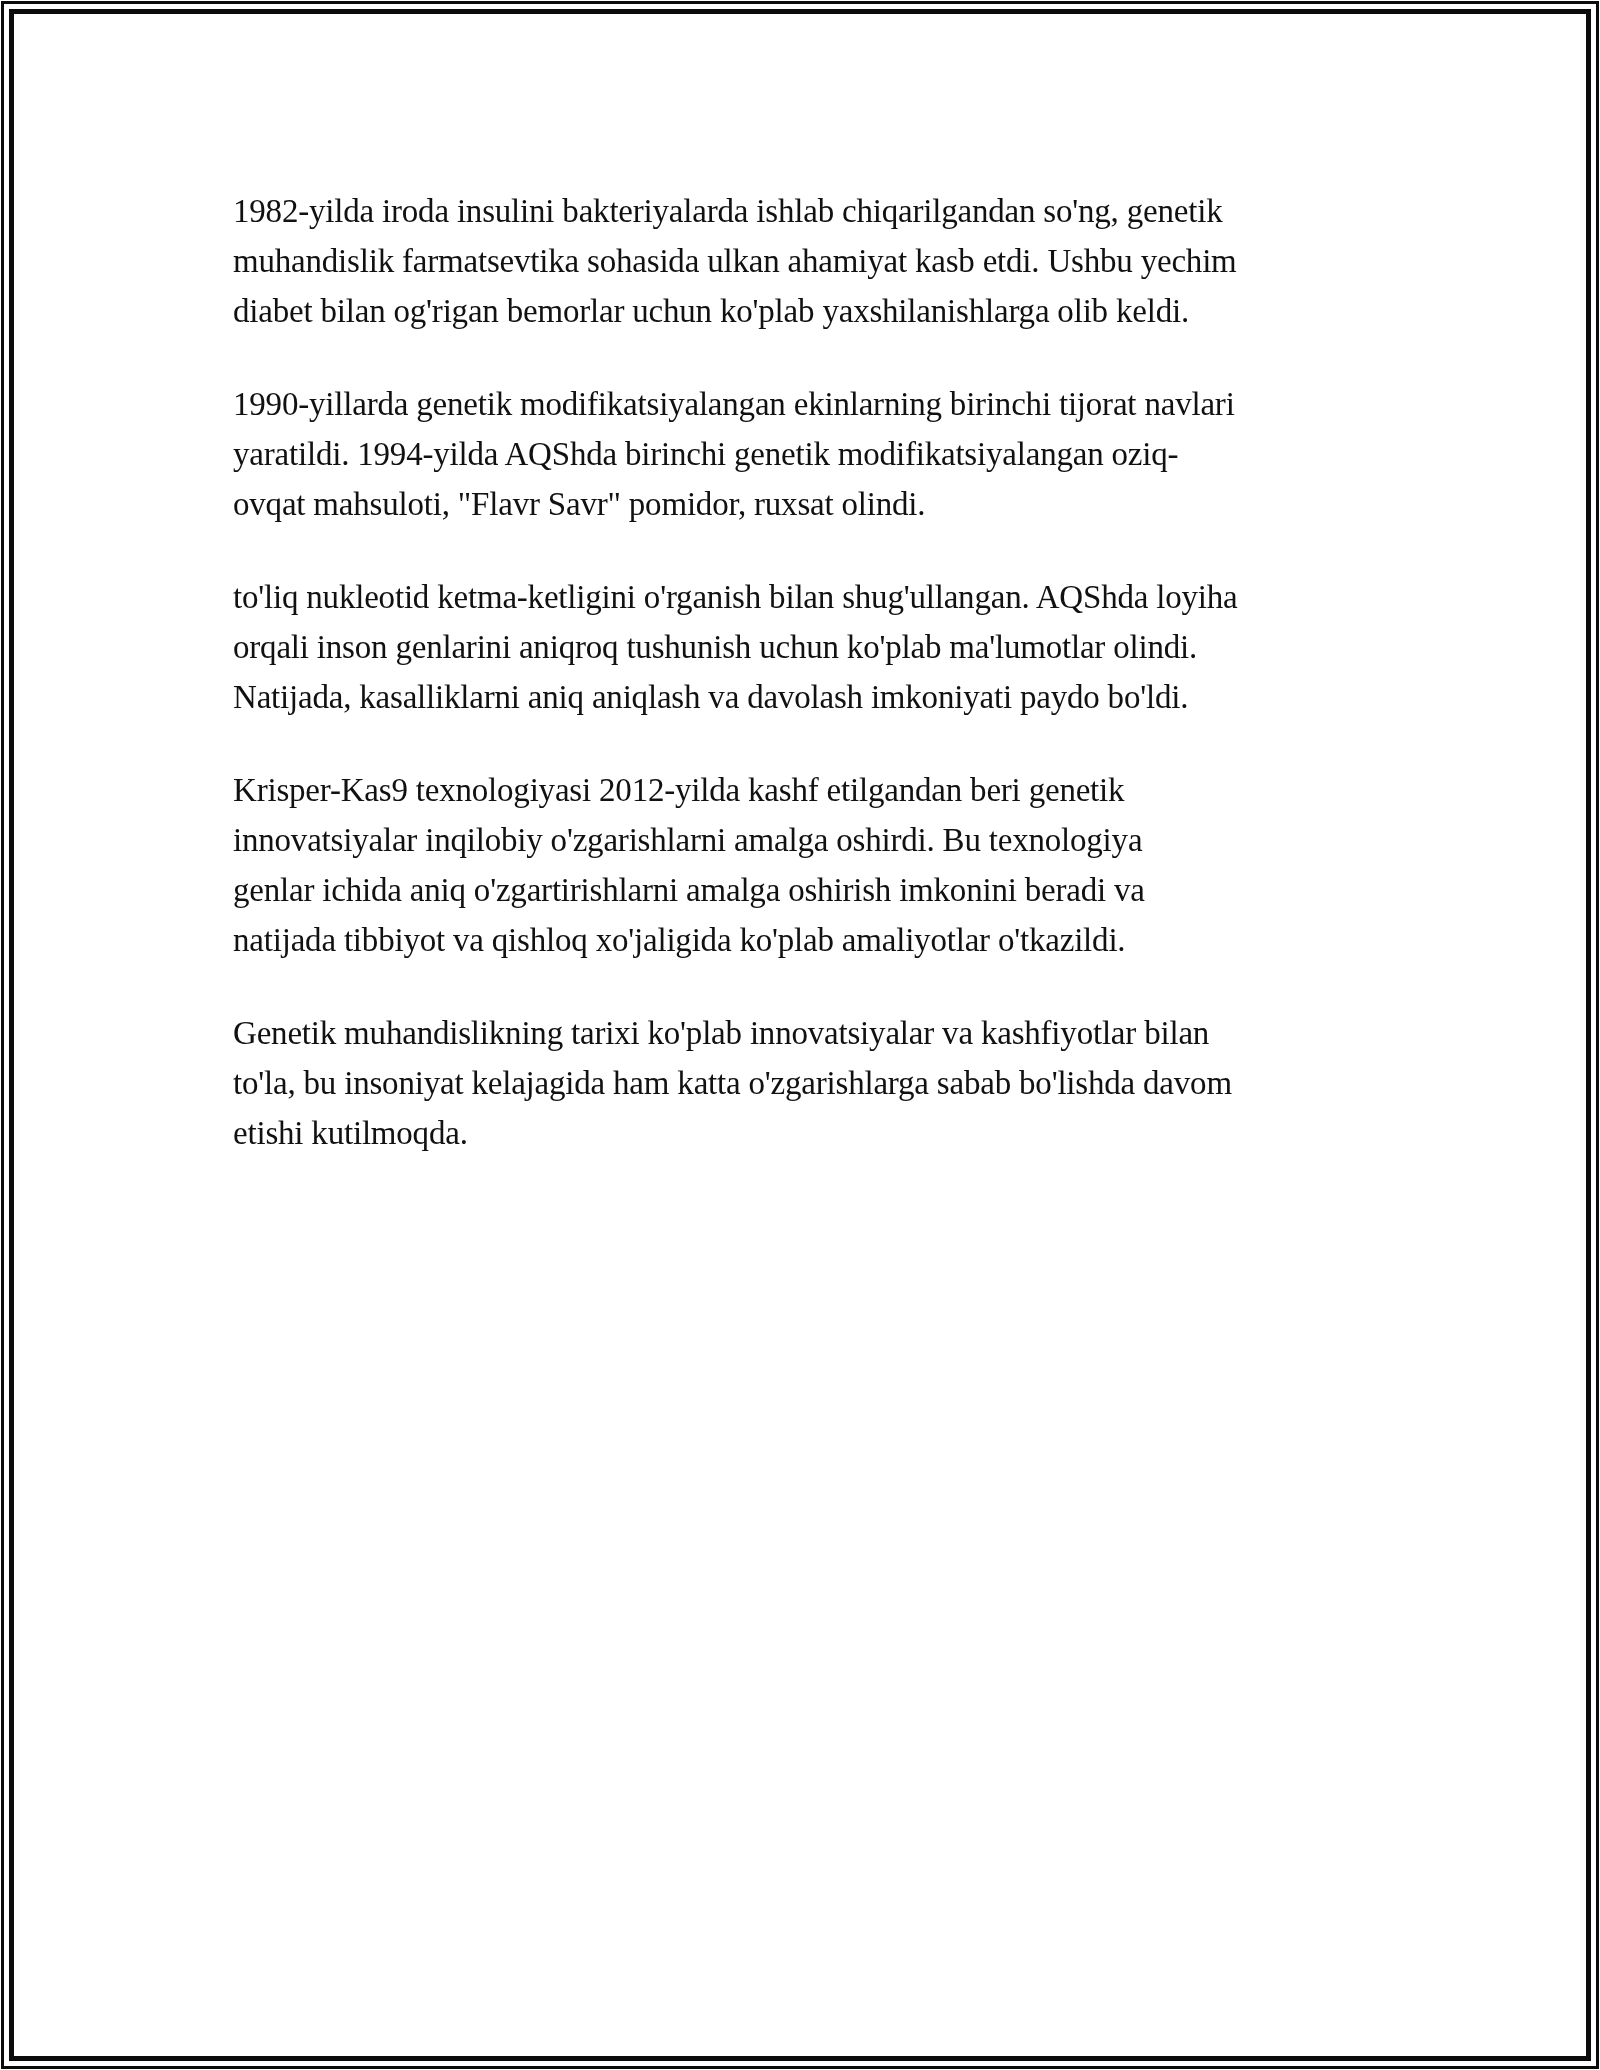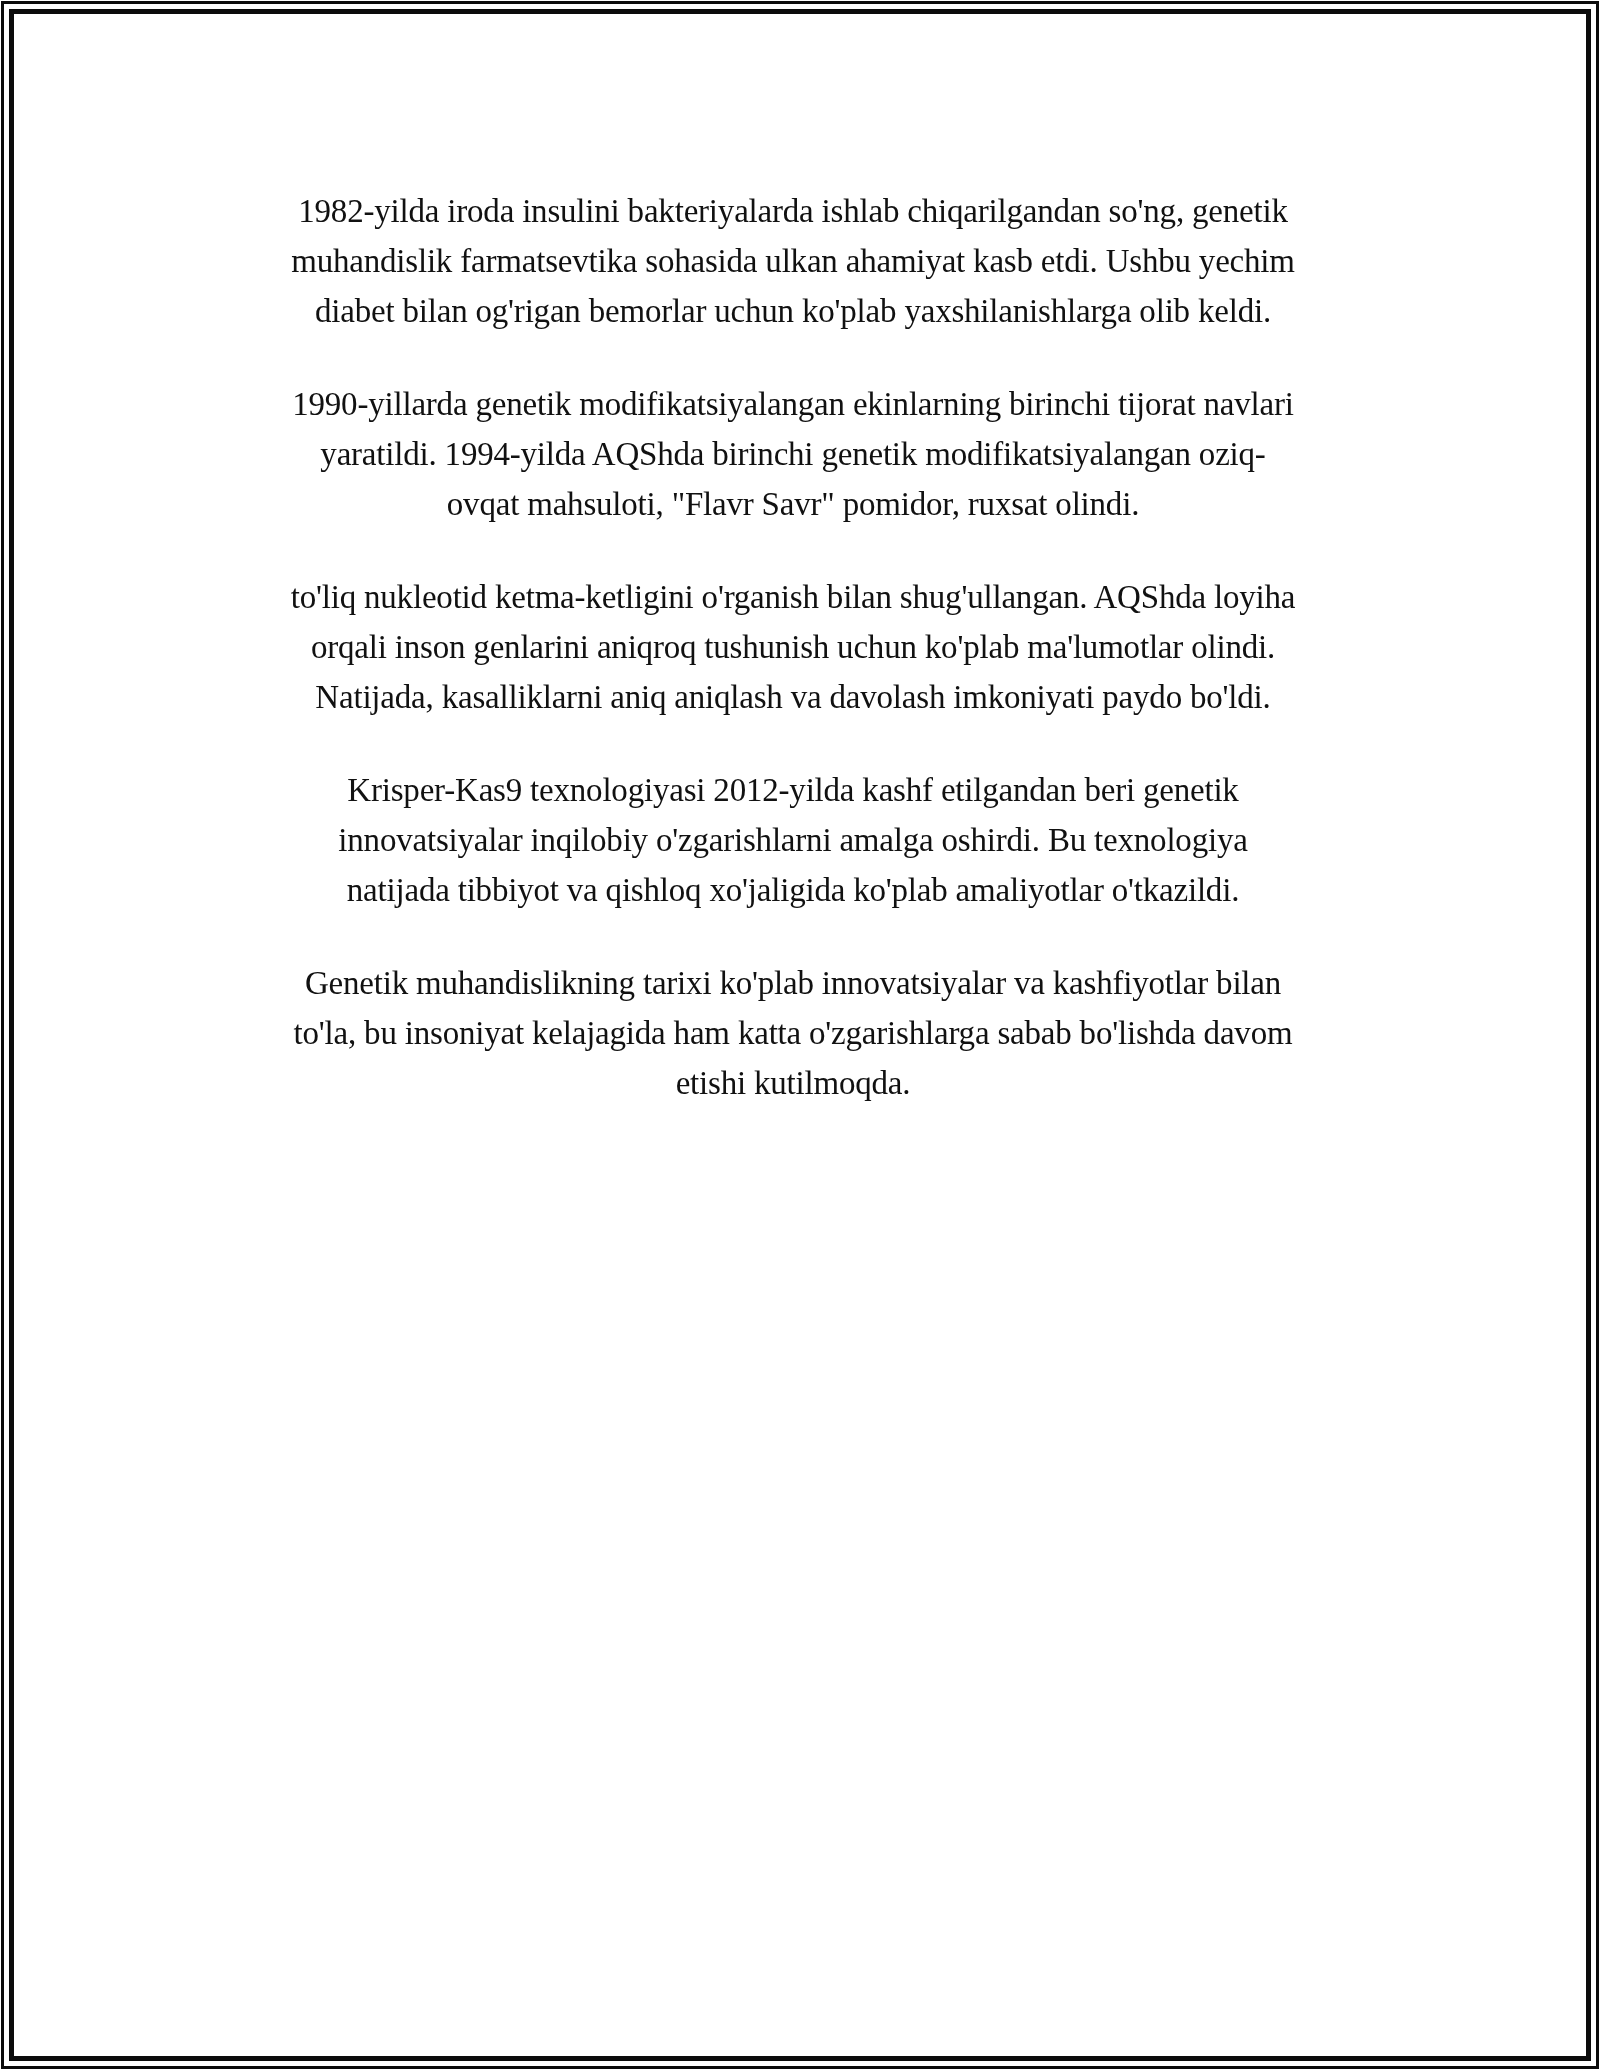--- a/index.html
+++ b/index.html
@@ -45,21 +45,20 @@
     line-height: 50px;
     letter-spacing: -0.2px;
     font-weight: 400;
   }
   .para:last-child {
     margin-bottom: 13px;
   }
   .line {
     display: block;
     white-space: nowrap;
-    text-align: center;
   }
 </style>
 </head>
 <body>
 
 <div class="page">
   <div class="frame-outer"></div>
   <div class="frame-inner"></div>
   <div class="content" id="doc-content" style="color: rgb(17, 17, 17);">
       <p class="para">
@@ -73,20 +72,21 @@
         <span class="line">ovqat mahsuloti, "Flavr Savr" pomidor, ruxsat olindi.</span>
       </p>
       <p class="para">
         <span class="line">to'liq nukleotid ketma-ketligini o'rganish bilan shug'ullangan. AQShda loyiha</span>
         <span class="line">orqali inson genlarini aniqroq tushunish uchun ko'plab ma'lumotlar olindi.</span>
         <span class="line">Natijada, kasalliklarni aniq aniqlash va davolash imkoniyati paydo bo'ldi.</span>
       </p>
       <p class="para">
         <span class="line">Krisper-Kas9 texnologiyasi 2012-yilda kashf etilgandan beri genetik</span>
         <span class="line">innovatsiyalar inqilobiy o'zgarishlarni amalga oshirdi. Bu texnologiya</span>
+        <span class="line">genlar ichida aniq o'zgartirishlarni amalga oshirish imkonini beradi va</span>
         <span class="line">natijada tibbiyot va qishloq xo'jaligida ko'plab amaliyotlar o'tkazildi.</span>
       </p>
       <p class="para">
         <span class="line">Genetik muhandislikning tarixi ko'plab innovatsiyalar va kashfiyotlar bilan</span>
         <span class="line">to'la, bu insoniyat kelajagida ham katta o'zgarishlarga sabab bo'lishda davom</span>
         <span class="line">etishi kutilmoqda.</span>
       </p>
     </div>
 </div>
 

